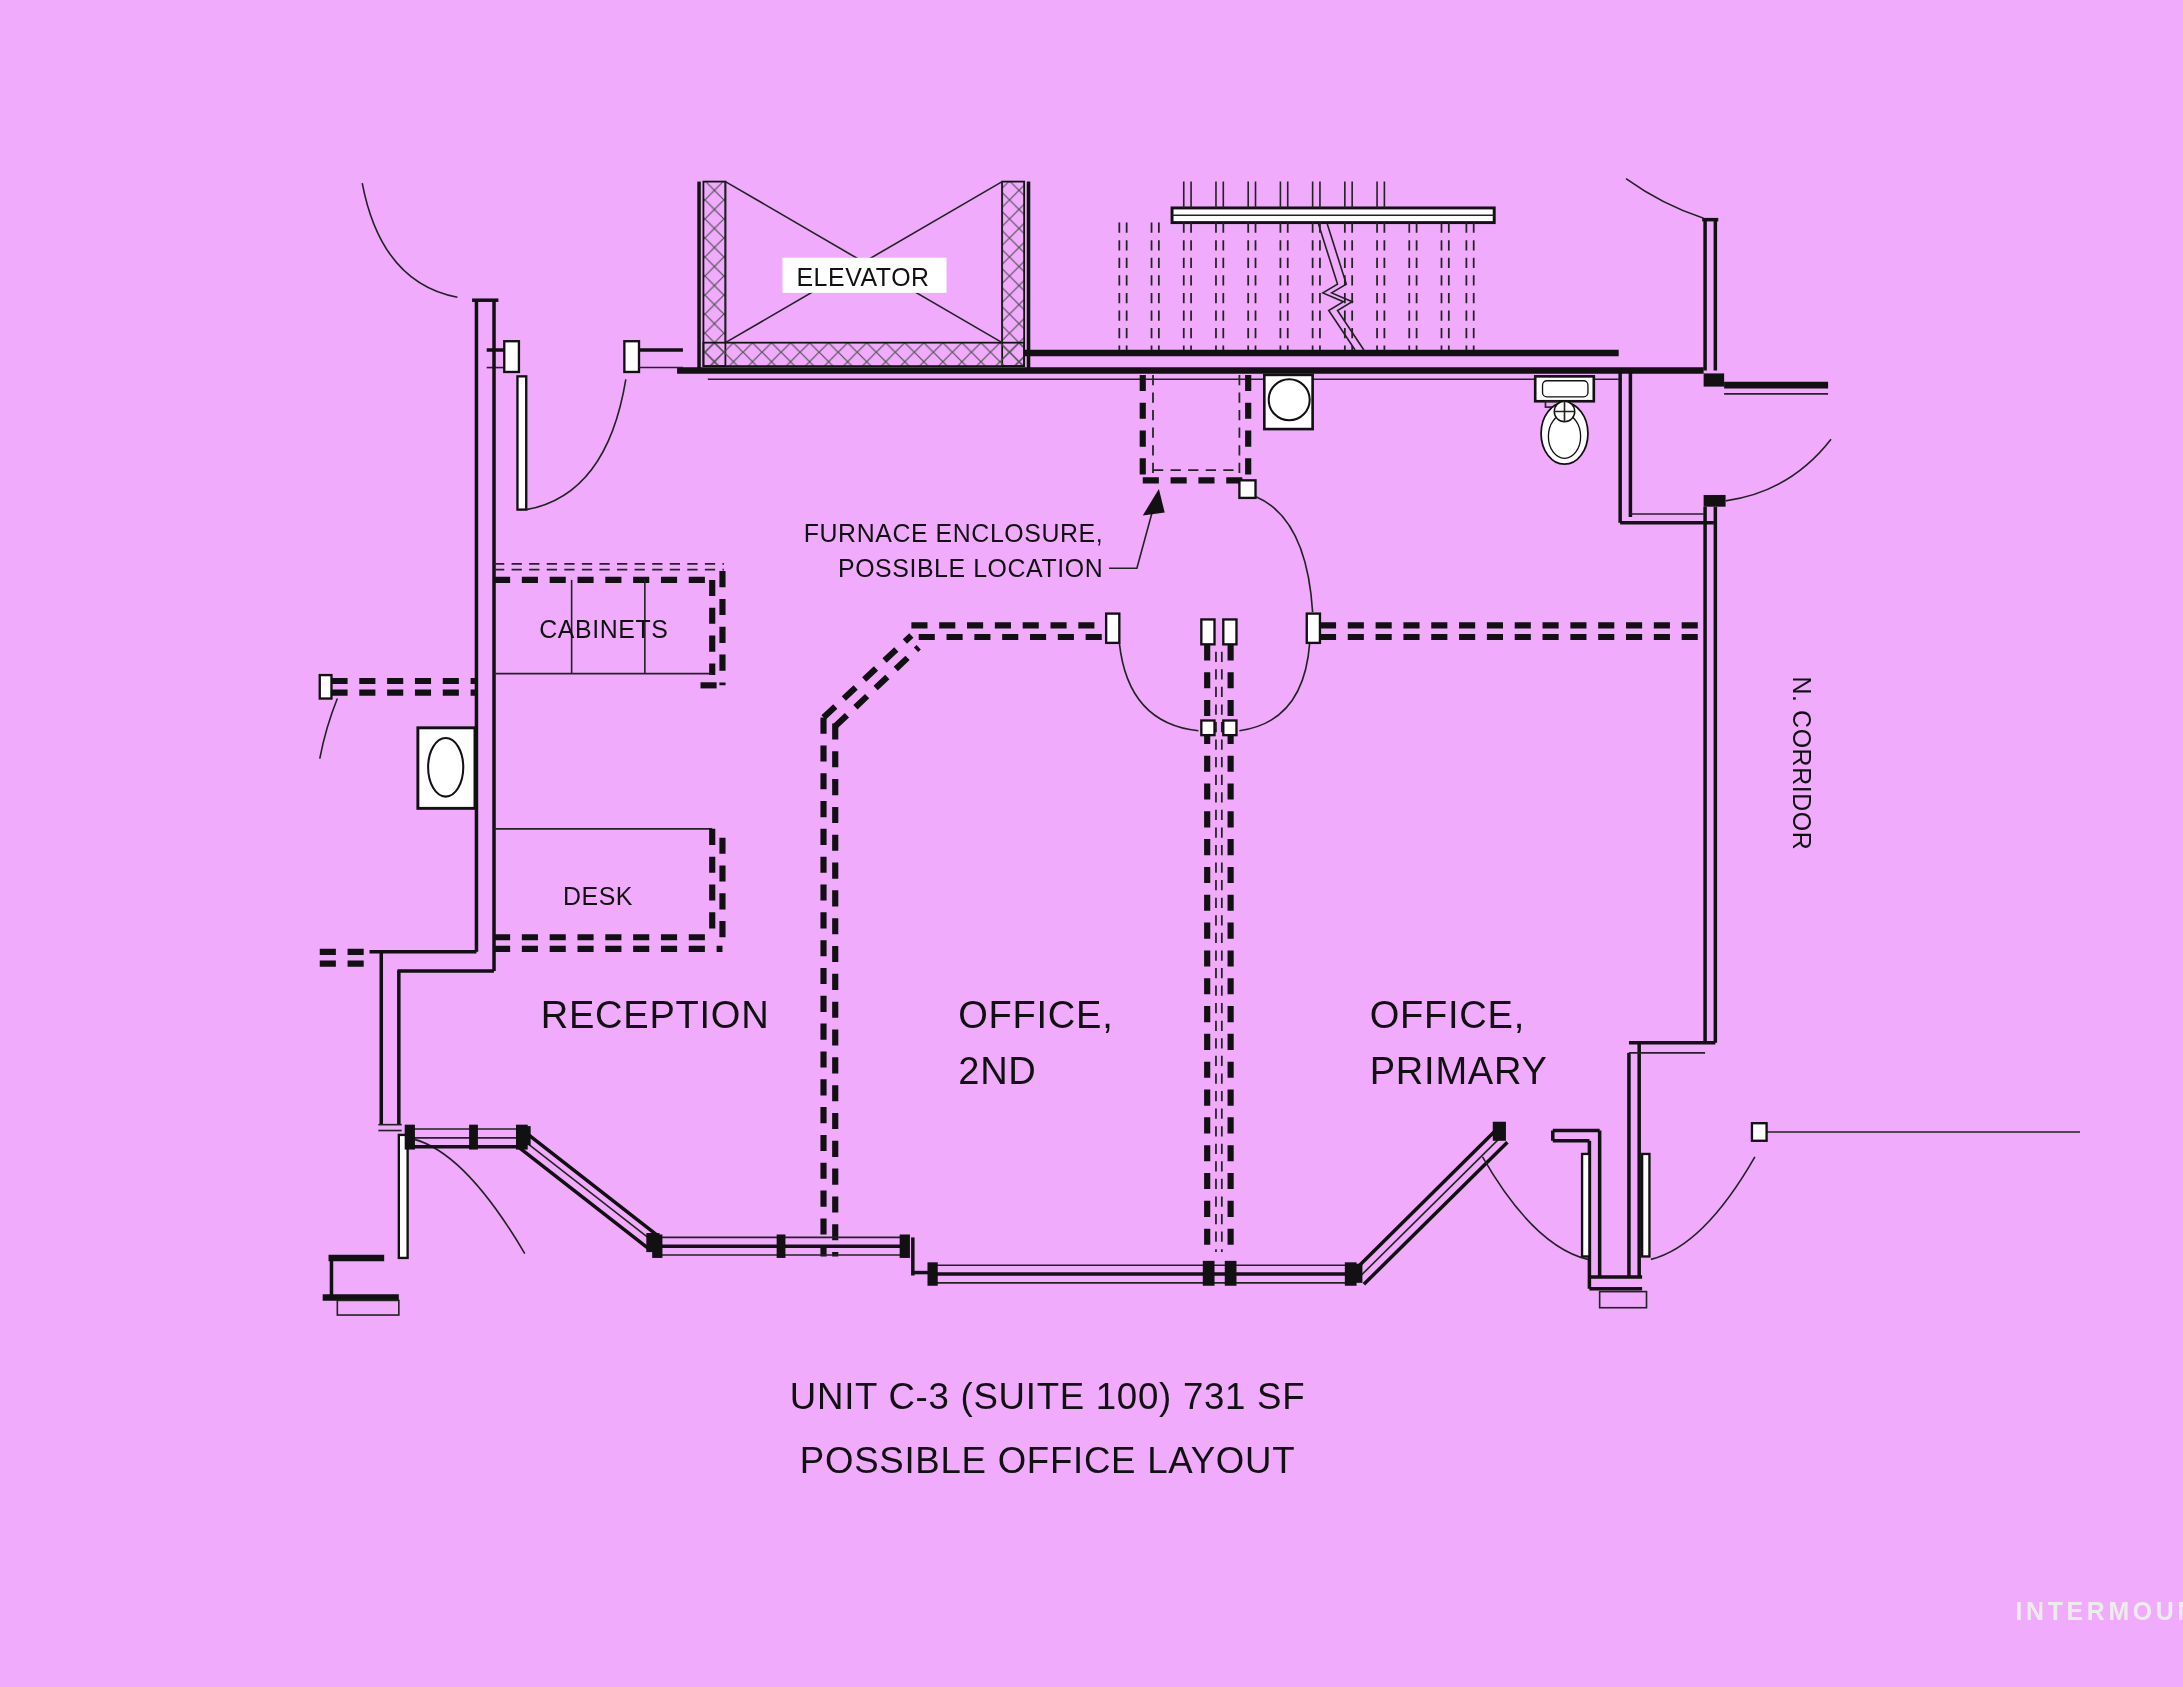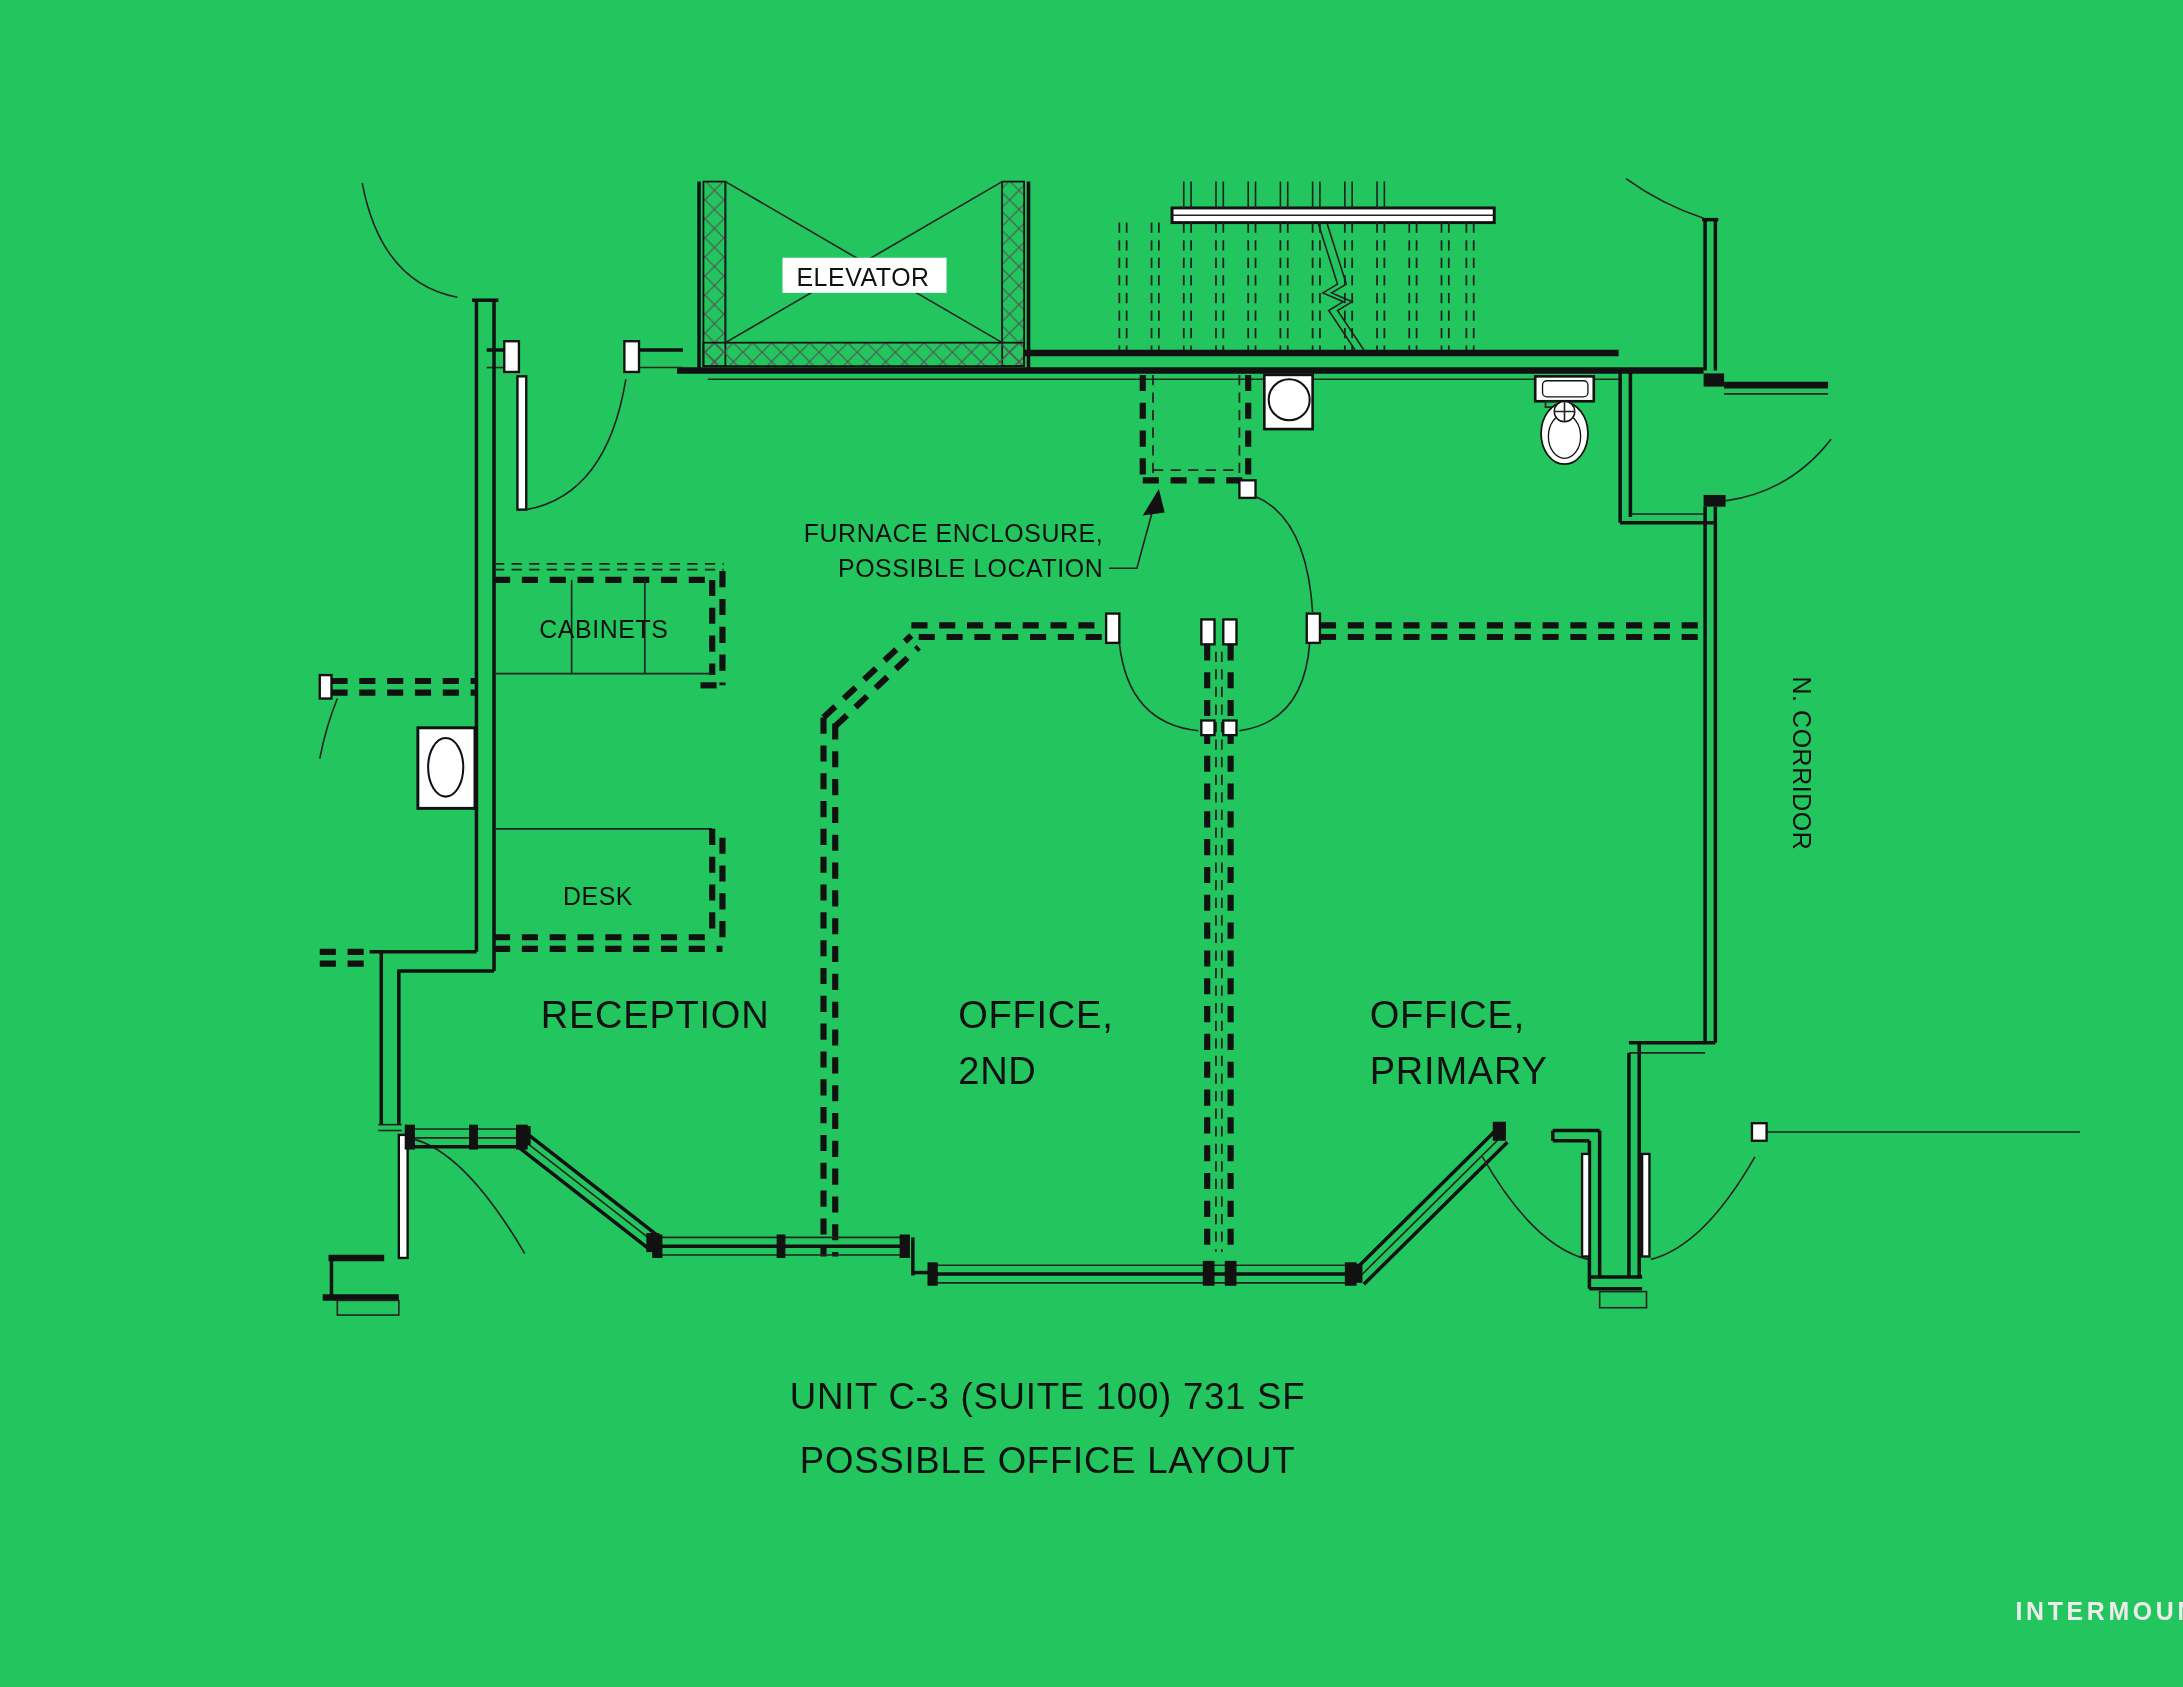--- a/index.html
+++ b/index.html
@@ -1,16 +1,16 @@
 <!DOCTYPE html>
 <html style="font-size:11.7px"><head>
 <meta charset="utf-8">
 <style>
   html,body{margin:0;padding:0;background:#fff;overflow:hidden;}
-  .sheet{position:fixed;inset:0;background:#22c55e;}
+  .sheet{position:fixed;inset:0;background:#f0abfc;}
   svg{display:block;width:100vw;height:100vh;}
   text{font-family:"Liberation Sans","DejaVu Sans",sans-serif;fill:#111;}
   .room-label{font-size:26px;letter-spacing:.5px;}
   .small-label{font-size:17px;letter-spacing:.4px;}
   .title-label{font-size:25px;letter-spacing:.5px;}
   .watermark{font-size:17px;letter-spacing:2.5px;font-weight:bold;}
   .w-heavy{stroke:#111;stroke-width:4.5;fill:none;}
   .w-med{stroke:#111;stroke-width:2.4;fill:none;}
   .w-thin{stroke:#222;stroke-width:1.1;fill:none;}
   .dash-bold{stroke:#111;stroke-width:4.2;fill:none;stroke-dasharray:11 8;}

